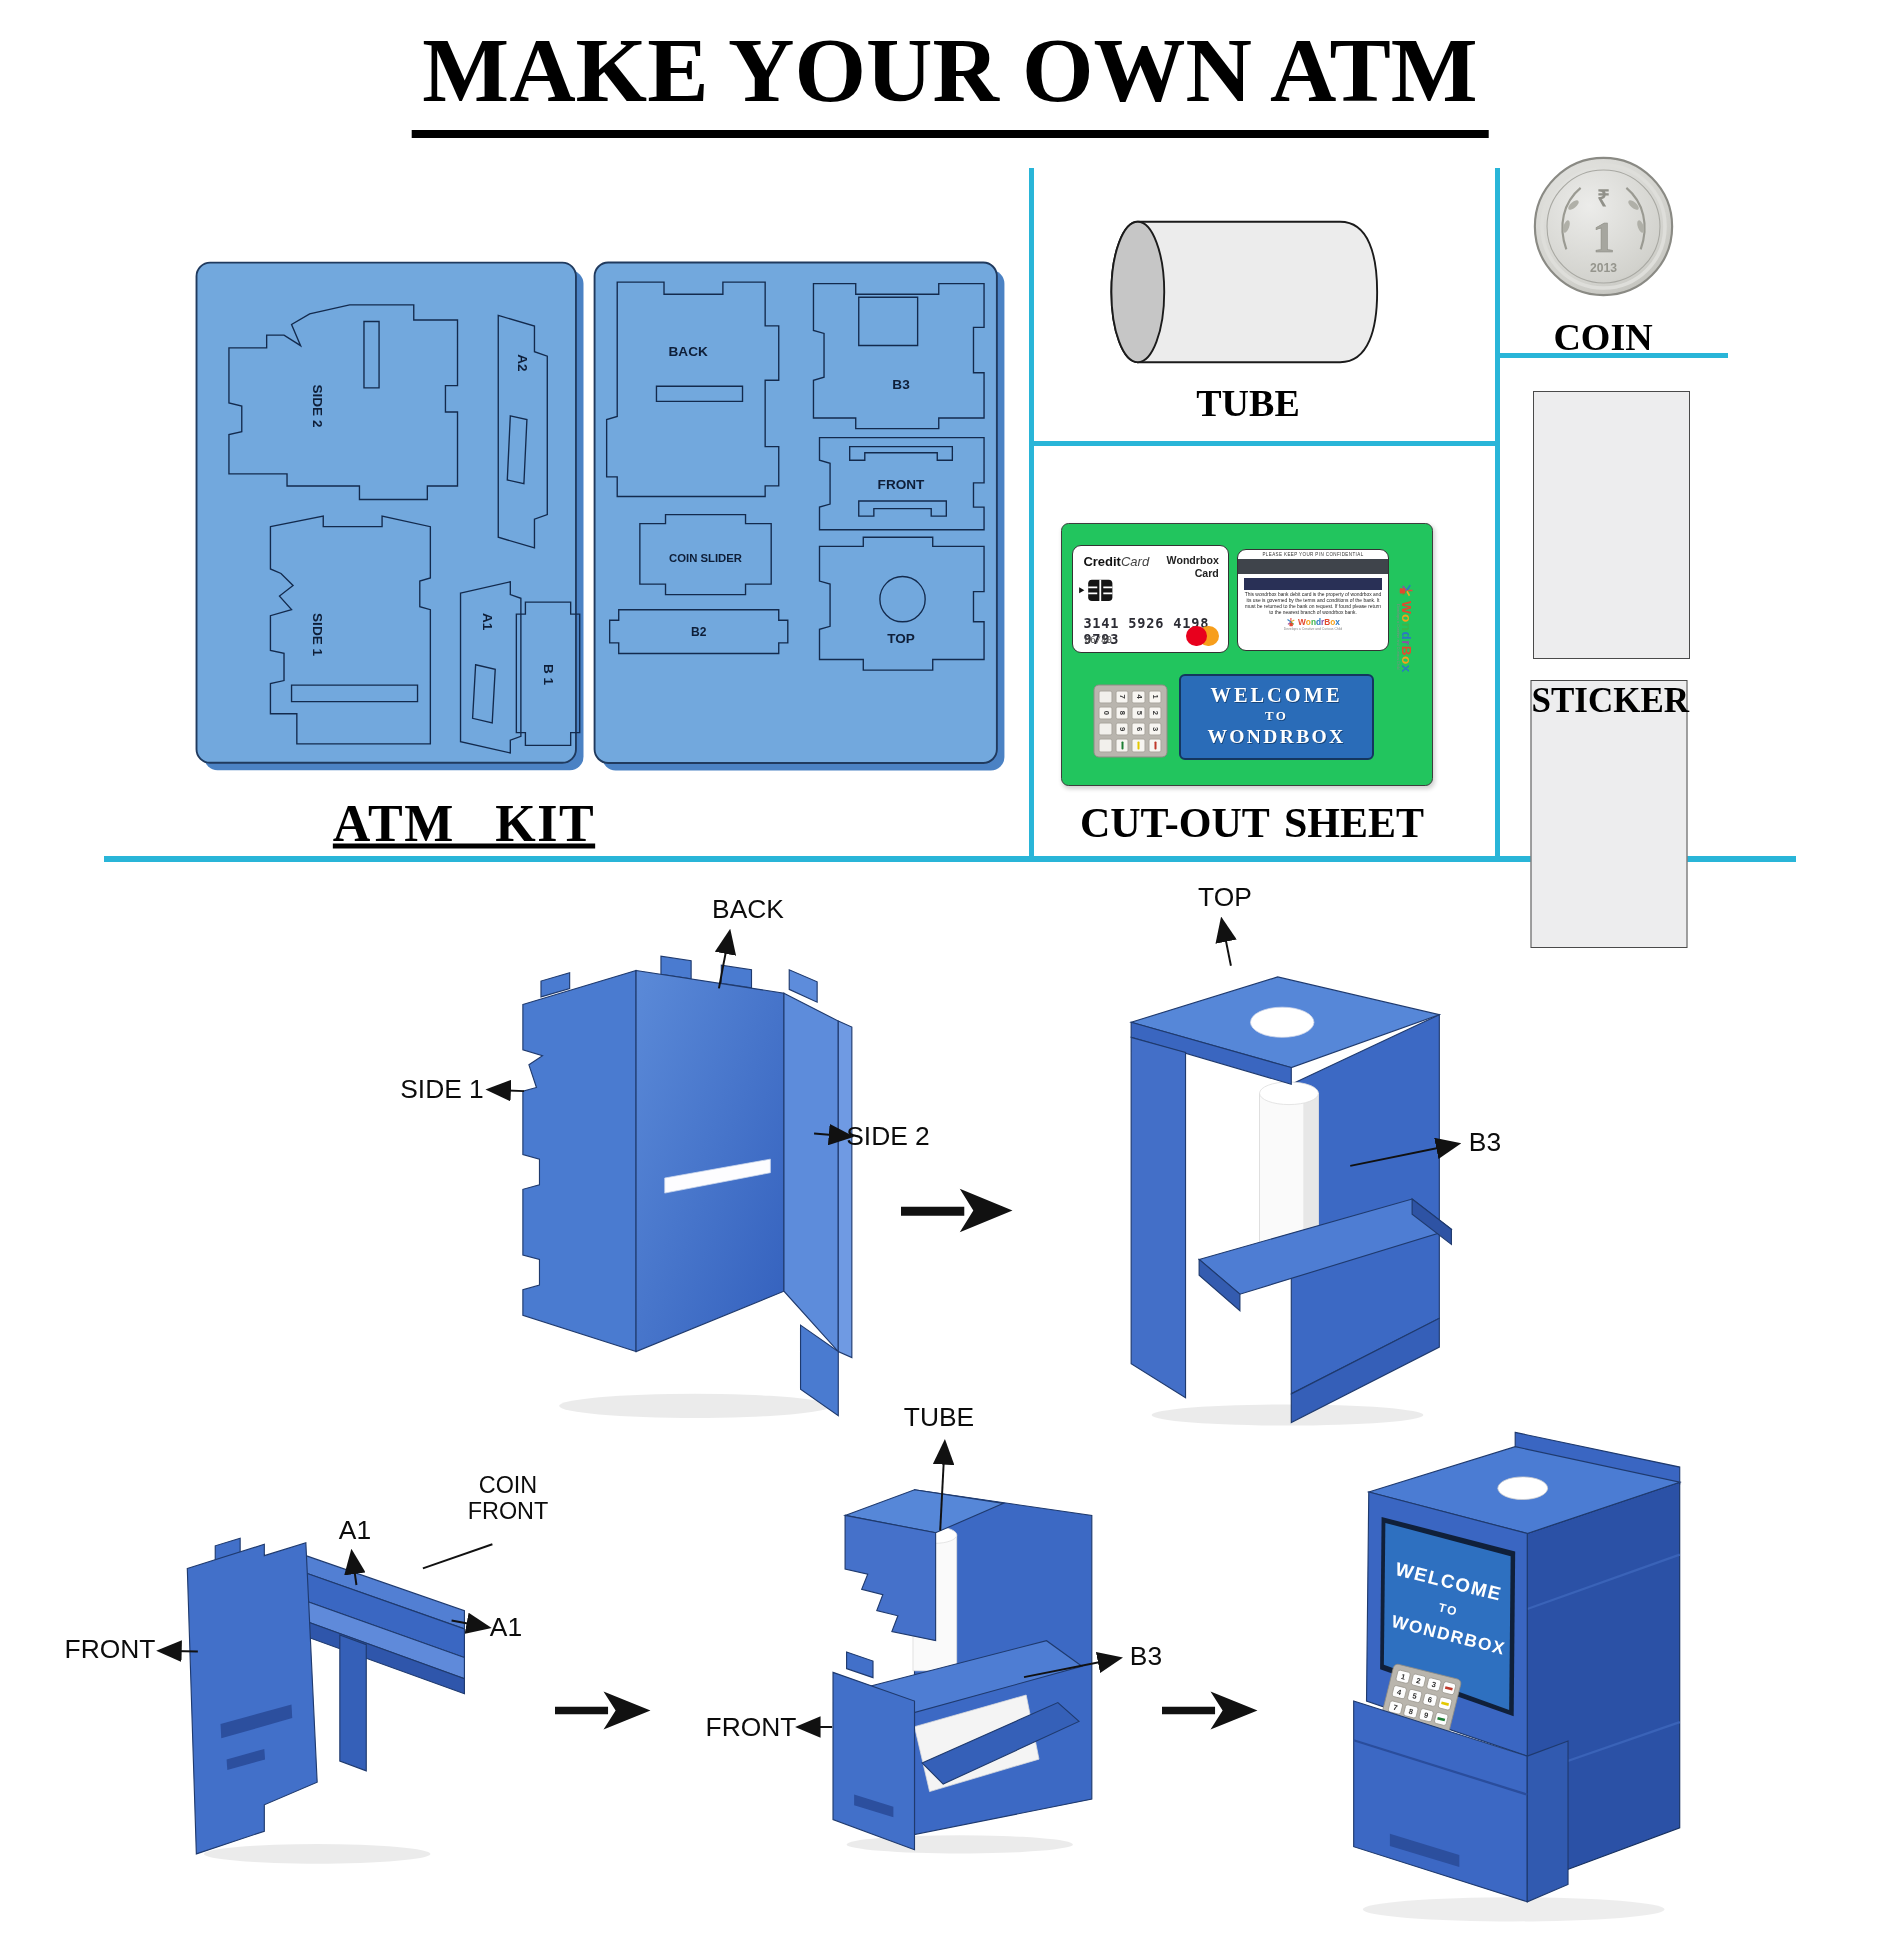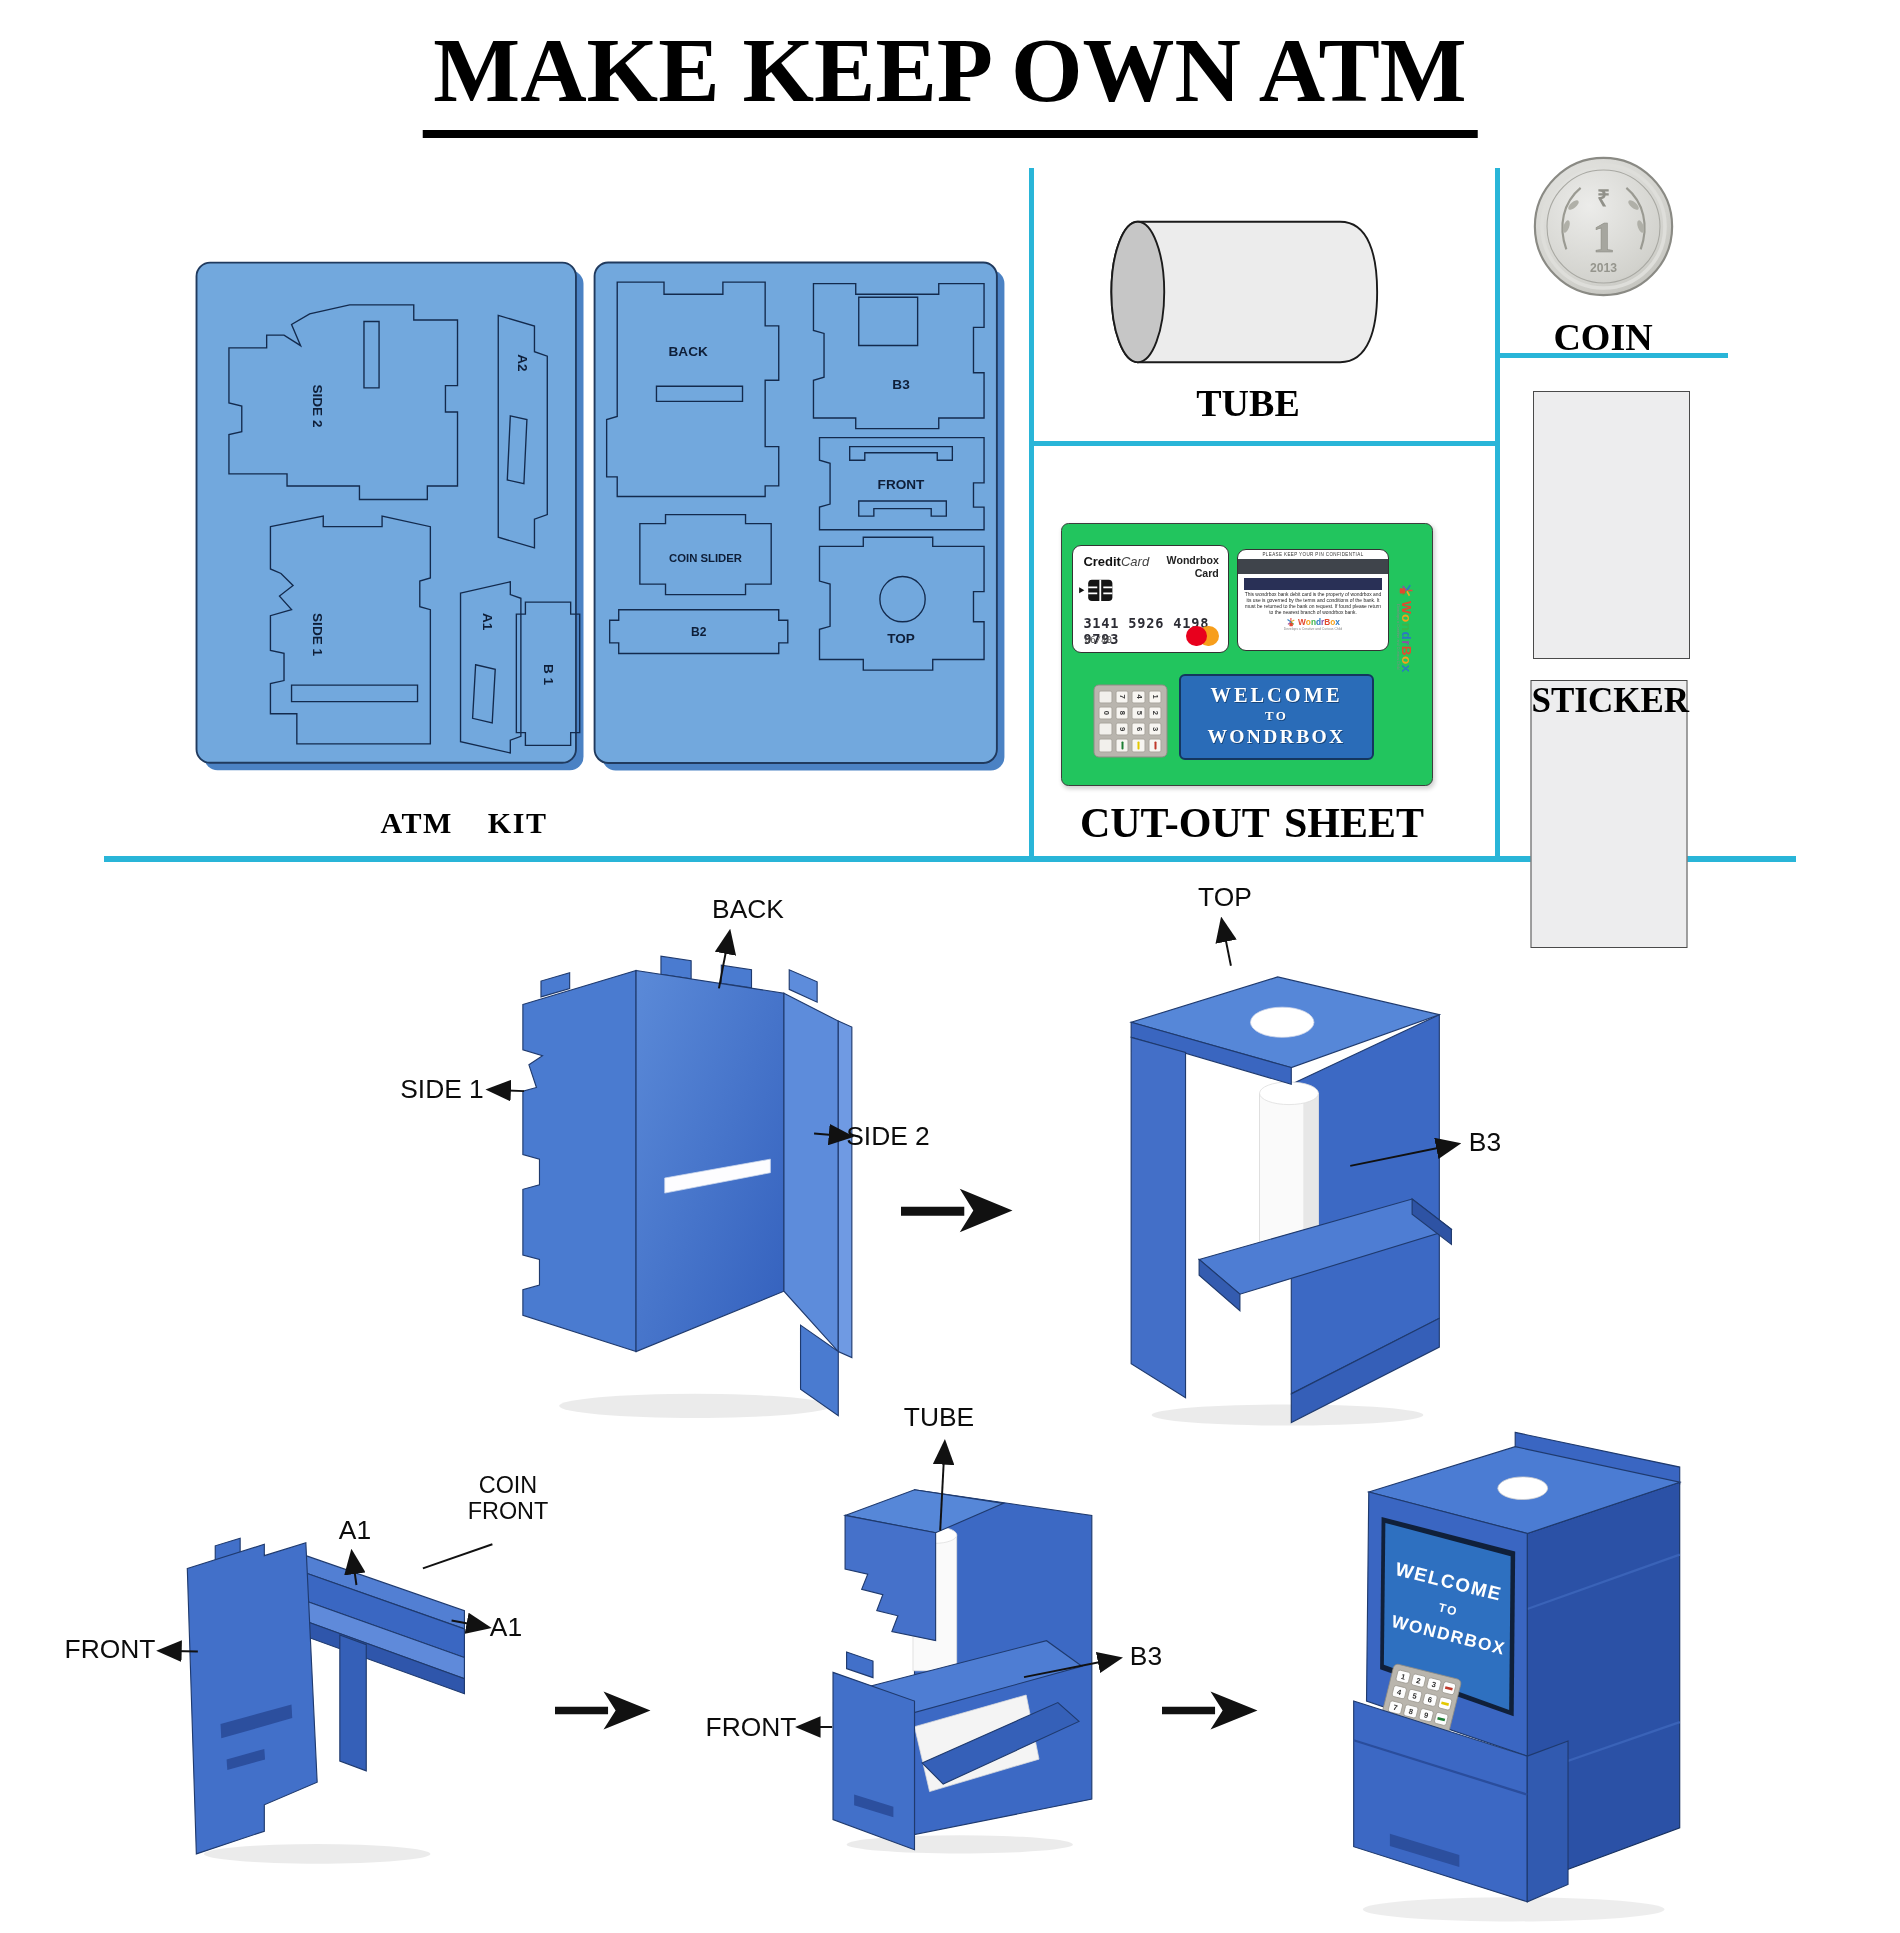--- a/index.html
+++ b/index.html
@@ -7,21 +7,21 @@
         font-family:"Liberation Sans",sans-serif;}
   
   .title{position:absolute;left:50%;top:16.6px;transform:translateX(-50%);
          font-family:"Liberation Serif",serif;font-weight:700;font-size:92px;
          color:#000;white-space:nowrap;border-bottom:8.3px solid #000;padding:0 10.6px 7.6px;}
   
   .teal{position:absolute;background:#29b5d8;}
   
   .slabel{position:absolute;transform:translate(-50%,-50%);font-family:"Liberation Serif",serif;
           font-weight:700;color:#000;white-space:nowrap;}
-  .slabel.kit{font-size:30px;word-spacing:26px;letter-spacing:1.5px;}
+  .slabel.kit{font-size:52px;word-spacing:26px;letter-spacing:1.5px;text-decoration:underline;}
   .slabel.cutout{font-size:42px;word-spacing:4.5px;}
   .slabel.sticker{font-size:35px;}
   .slabel.tube{font-size:38px;}
   .slabel.coin{font-size:38px;}
   
   .abs{position:absolute;}
   
   .cutsheet{position:absolute;left:1061px;top:523px;width:370px;height:261px;background:#22c55e;
             border:1.5px solid #3e3e3e;border-radius:7.6px;box-shadow:1.5px 2.3px 4.5px rgba(0,0,0,.18);}
   .card{position:absolute;background:#fff;border:1.5px solid #333;border-radius:9px;overflow:hidden;}
@@ -79,21 +79,21 @@
           text-align:center;white-space:nowrap;line-height:28px;}
   .alabel.small{font-size:23.4px;line-height:26.4px;}
   svg text{font-family:"Liberation Sans",sans-serif;}
   .serif-t{font-family:"Liberation Serif",serif;}
 </style>
 </head>
 <body>
 
 <div class="page">
 
-  <div class="title">MAKE KEEP OWN ATM</div>
+  <div class="title">MAKE YOUR OWN ATM</div>
 
   <div class="teal" style="left:1029px;top:168px;width:4.5px;height:692px;"></div>
   <div class="teal" style="left:1495px;top:168px;width:4.5px;height:692px;"></div>
   <div class="teal" style="left:1030px;top:441px;width:469px;height:5.3px;"></div>
   <div class="teal" style="left:1497px;top:353px;width:231px;height:5.3px;"></div>
   <div class="teal" style="left:104px;top:856px;width:1692px;height:6px;"></div>
 
   <svg class="abs" style="left:195px;top:261px;" width="390" height="511" viewBox="0 0 517 677">
     <rect x="12" y="12" width="503" height="663" rx="18" fill="#4b82c4"></rect>
     <rect x="2" y="2" width="503" height="663" rx="18" fill="#72a8dd" stroke="#203a5e" stroke-width="2.5"></rect>

